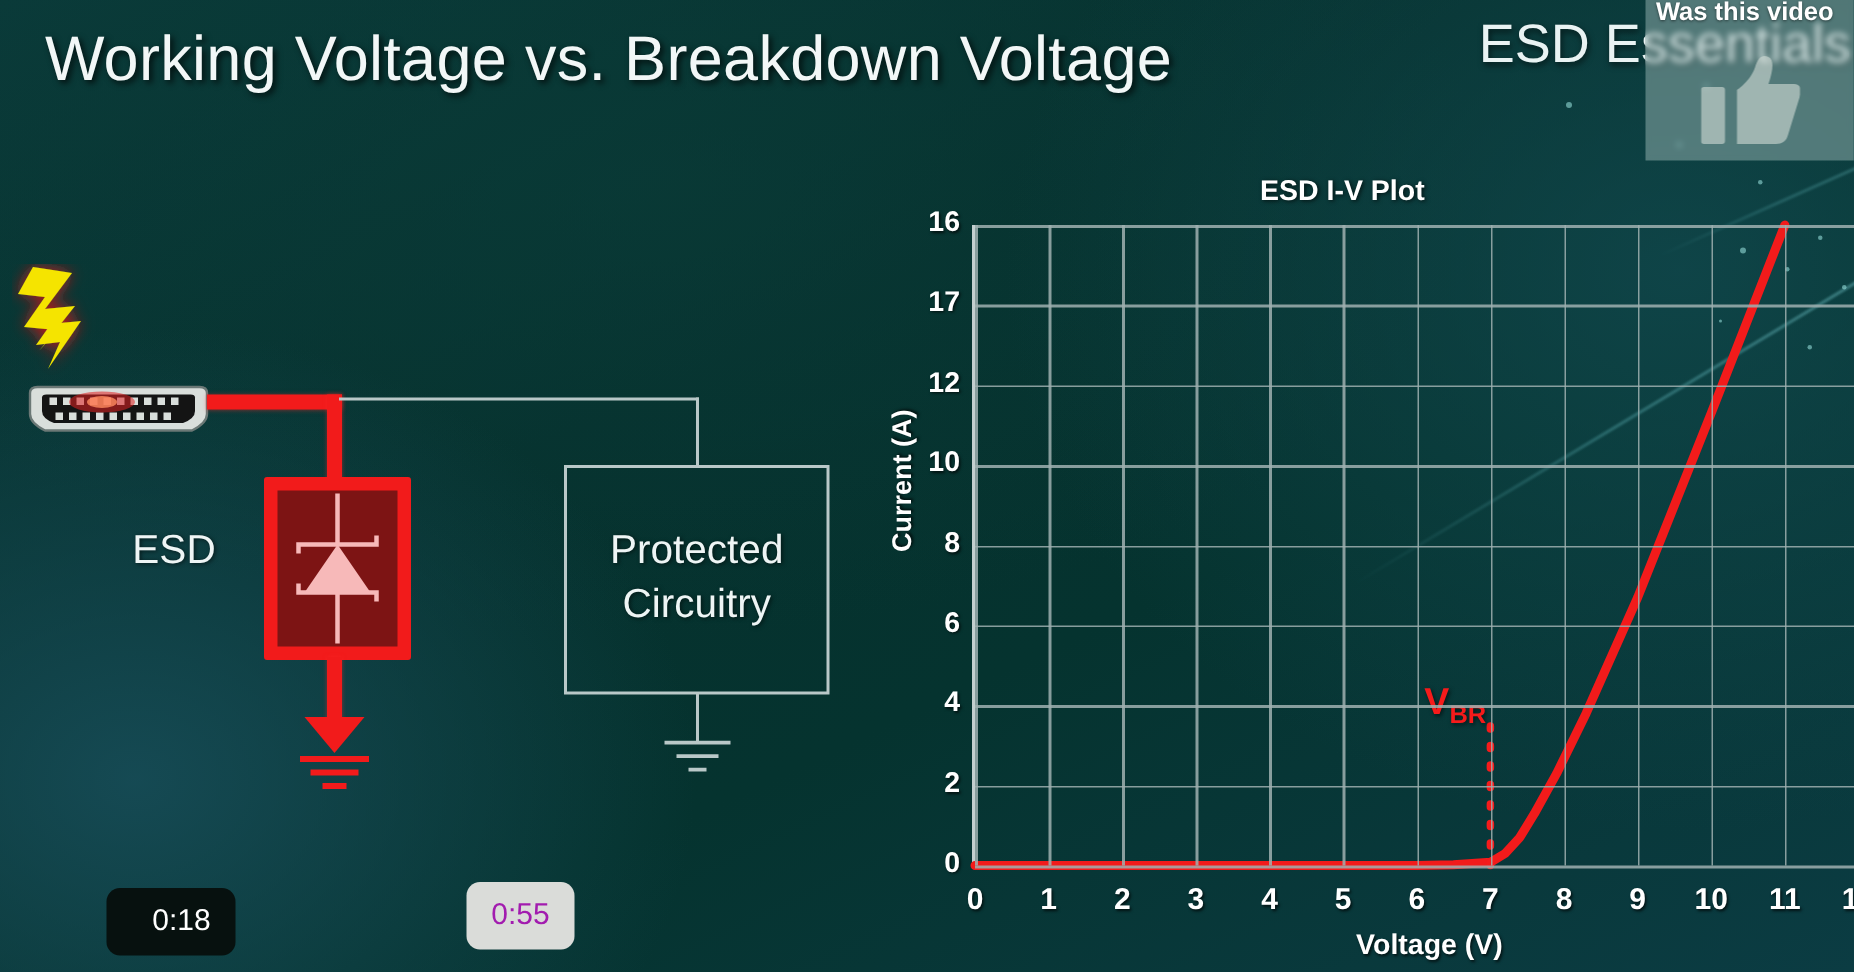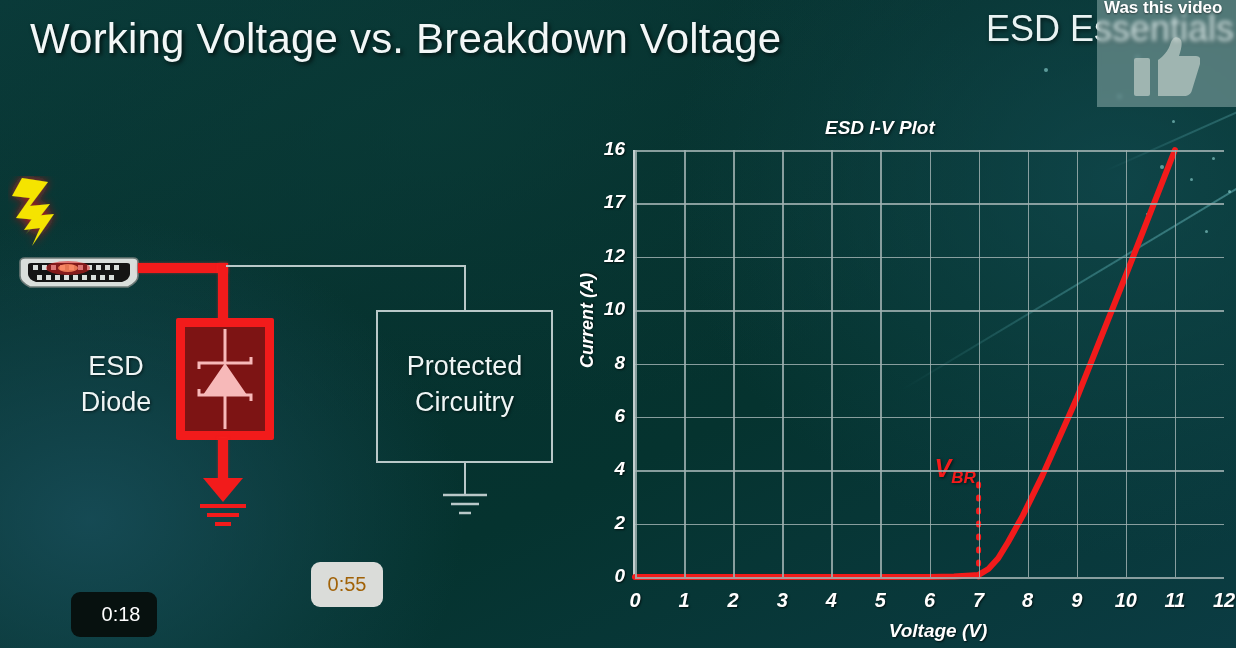--- a/index.html
+++ b/index.html
@@ -157,28 +157,28 @@
     justify-content: center;
   }
   #time-chip-current {
     left: 71px; top: 592px;
     width: 72px; height: 45px;
     background: #07110f;
     color: #ffffff;
     padding-left: 14px;
   }
   #time-chip-total {
-    left: 311px; top: 562px;
+    left: 311px; top: 588px;
     width: 72px; height: 45px;
     background: #dadcd9;
-    color: #a16207;
-  }
-
-  
-  #chart-panel { position: absolute; left: 560px; top: 110px; width: 661px; height: 538px; font-style: italic; }
+    color: #a21caf;
+  }
+
+  
+  #chart-panel { position: absolute; left: 575px; top: 110px; width: 661px; height: 538px; }
   #chart-title {
     position: absolute;
     left: 265px; top: 7px;
     font-size: 19px; font-weight: bold;
     color: #ffffff;
     text-shadow: 1px 1px 3px rgba(0,0,0,.7);
     white-space: nowrap;
   }
   #plot-area {
     position: absolute;
@@ -325,21 +325,20 @@
       <svg viewBox="0 0 80 104" style="position:absolute;left:0;top:0;width:100%;height:100%;">
         <line x1="40" y1="2" x2="40" y2="36" stroke="#f7b9b9" stroke-width="3"></line>
         <line x1="40" y1="68" x2="40" y2="102" stroke="#f7b9b9" stroke-width="3"></line>
         <polygon points="40,68 18,68 40,36 62,68" fill="#f7b9b9"></polygon>
         <path d="M14 62 L14 68 L66 68 L66 74" stroke="#f7b9b9" stroke-width="3" fill="none"></path>
         <path d="M14 42 L14 36 L66 36 L66 30" stroke="#f7b9b9" stroke-width="3" fill="none"></path>
       </svg>
     </div>
     <div id="esd-label">
       <div>ESD</div>
-      <div>Diode</div>
     </div>
 
     <div class="wire-red" style="left:218px; top:288px; width:10px; height:44px;"></div>
     <svg viewBox="0 0 60 56" style="position:absolute;left:193px;top:324px;width:60px;height:56px;">
       <polygon points="30,28 10,4 50,4" fill="#f21b1b"></polygon>
       <line x1="7" y1="32" x2="53" y2="32" stroke="#f21b1b" stroke-width="4"></line>
       <line x1="14" y1="41" x2="46" y2="41" stroke="#f21b1b" stroke-width="4"></line>
       <line x1="22" y1="50" x2="38" y2="50" stroke="#f21b1b" stroke-width="4"></line>
     </svg>
 

